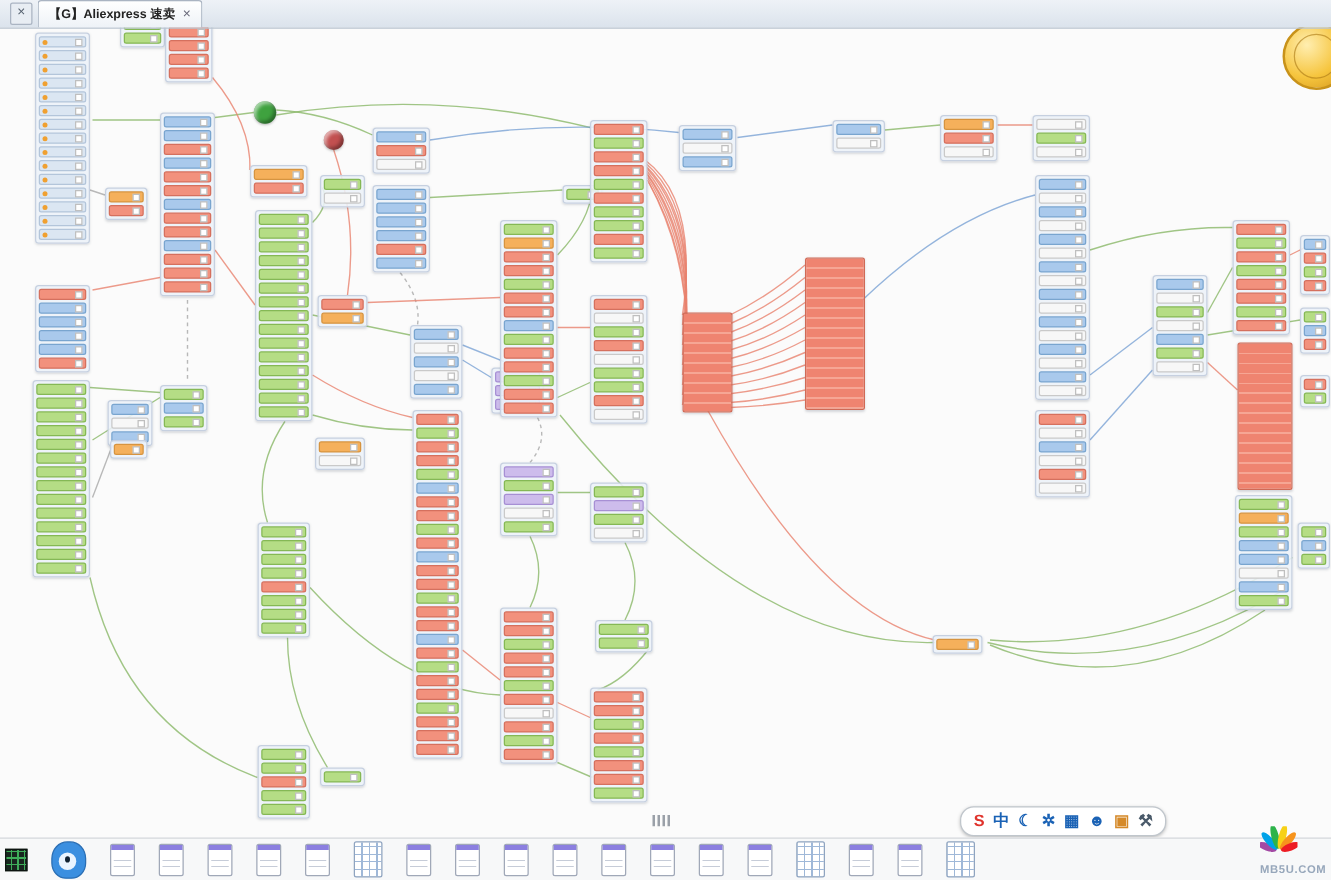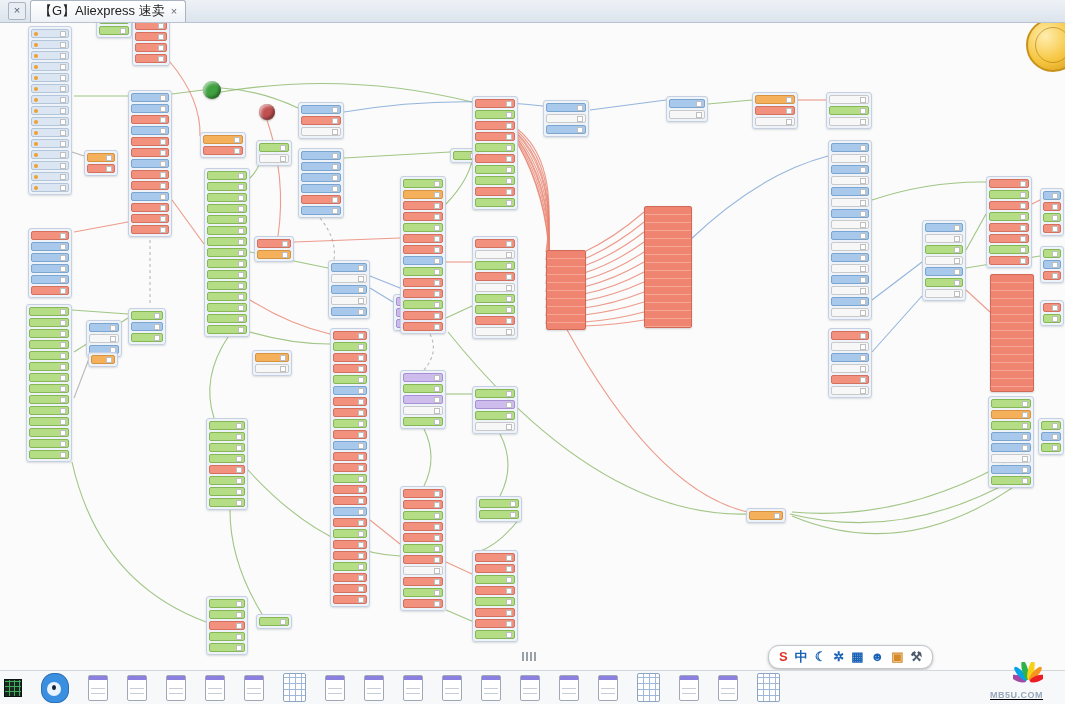--- a/index.html
+++ b/index.html
@@ -8,21 +8,21 @@
 
   
   #tabbar{position:absolute;left:0;top:0;width:100%;height:22px;
     background:linear-gradient(#eef2f7,#dbe3ec);border-bottom:1px solid #b9c3d0;
     display:flex;align-items:flex-end;z-index:5;}
   .tab-pre-close{width:16px;height:16px;margin:0 4px 2px 8px;border:1px solid #aab4c2;border-radius:2px;
     background:#e8edf3;color:#55606e;font-size:11px;line-height:14px;text-align:center;cursor:pointer;}
   .tab{display:flex;align-items:center;gap:6px;background:linear-gradient(#ffffff,#eef2f7);
     border:1px solid #aab4c2;border-bottom:none;border-radius:3px 3px 0 0;
     padding:2px 8px 3px 8px;height:16px;}
-  .tab-title{font-size:13px;font-weight:normal;color:#222;white-space:nowrap;}
+  .tab-title{font-size:10px;font-weight:bold;color:#222;white-space:nowrap;}
   .tab-close{font-size:11px;color:#667;cursor:pointer;}
 
   
   #edges{position:absolute;left:0;top:0;z-index:1;pointer-events:none;}
   .cluster{position:absolute;z-index:2;background:rgba(236,241,248,.88);
     border:1px solid #c6d0e0;border-radius:3px;padding:2px;box-shadow:0 1px 2px rgba(60,70,90,.18);
     box-sizing:border-box;}
   .row{height:9px;border-radius:2px;display:flex;align-items:center;margin-bottom:2px;
     border:1px solid;box-sizing:border-box;padding:0 2px;}
   .row:last-child{margin-bottom:0;}
@@ -75,21 +75,21 @@
     border-radius:2px;cursor:pointer;}
   .tb-doc::before{content:"";position:absolute;left:0;top:0;right:0;height:4px;background:#8b7fe0;}
   .tb-doc::after{content:"";position:absolute;left:2px;right:2px;top:8px;bottom:3px;
     background:repeating-linear-gradient(180deg,transparent 0 4px,#c6ccd8 4px 5px);}
   .tb-sheet{position:relative;width:21px;height:27px;background:#ffffff;border:1px solid #8fa4c0;
     border-radius:2px;cursor:pointer;
     background-image:repeating-linear-gradient(0deg,transparent 0 5px,#9fb8d8 5px 6px),
       repeating-linear-gradient(90deg,transparent 0 5px,#9fb8d8 5px 6px);}
 
   
-  #watermark{position:absolute;right:22px;bottom:4px;z-index:6;text-align:right;text-decoration:underline;}
+  #watermark{position:absolute;right:4px;bottom:4px;z-index:6;text-align:left;}
   #watermark .wm-text{font-size:9px;font-weight:bold;letter-spacing:.5px;color:#97a7bb;}
 </style>
 </head>
 <body>
 
 <div id="app">
 
   <div id="tabbar">
     <div class="tab-pre-close">×</div>
     <div class="tab">

